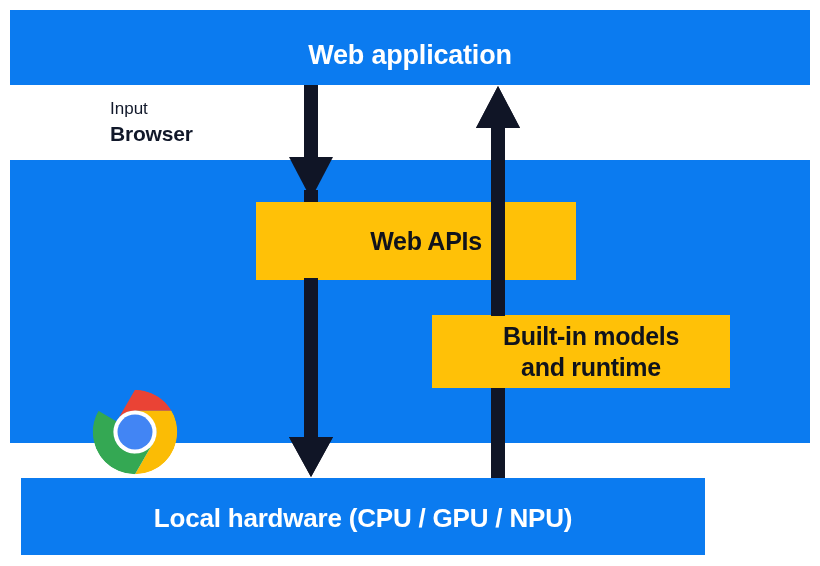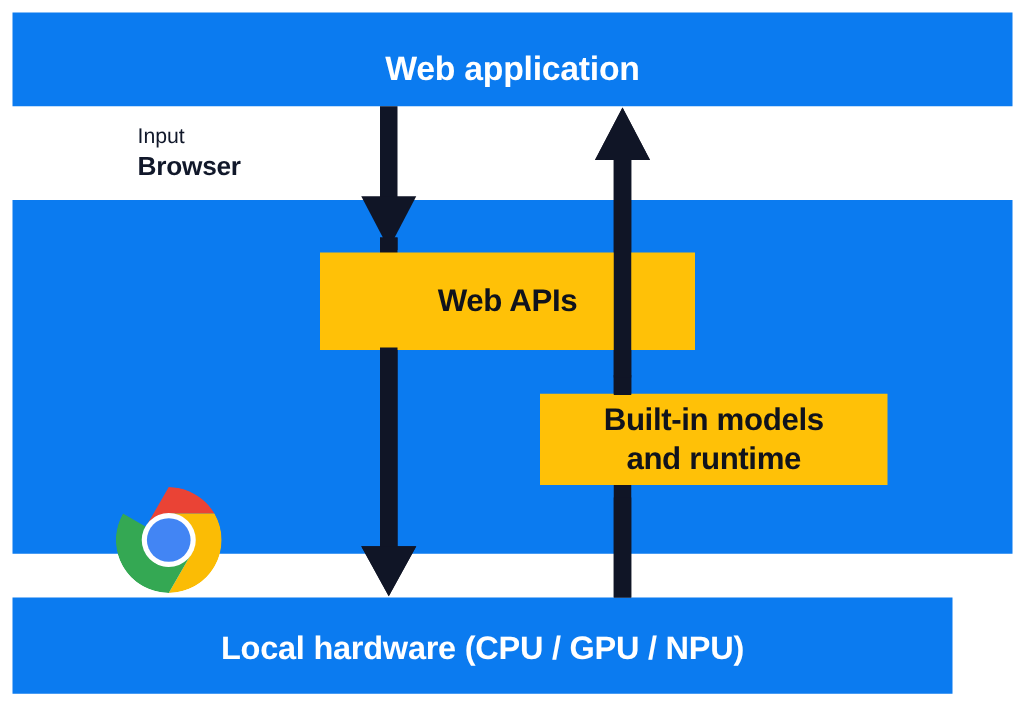--- a/index.html
+++ b/index.html
@@ -19,21 +19,21 @@
     overflow: hidden;
   }
 
   
   .band {
     position: absolute;
     background: #0b7bf0;
   }
   #band-top    { left: 10px; top: 10px;  width: 800px; height: 75px;  }
   #band-middle { left: 10px; top: 160px; width: 800px; height: 283px; }
-  #band-bottom { left: 10px; top: 478px; width: 752px; height: 77px;  }
+  #band-bottom { left: 21px; top: 478px; width: 684px; height: 77px;  }
 
   .band-label {
     position: absolute;
     left: 0;
     width: 100%;
     text-align: center;
     color: #ffffff;
     font-weight: bold;
     letter-spacing: -0.2px;
   }
@@ -73,20 +73,21 @@
     position: absolute;
     background: #ffc107;
     display: flex;
     align-items: center;
     justify-content: center;
     text-align: center;
     color: #10131c;
     font-weight: bold;
     line-height: 1.22;
     letter-spacing: -0.3px;
+    padding-left: 20px;
   }
   #box-web-apis {
     left: 256px; top: 202px;
     width: 300px; height: 78px;
     font-size: 25px;
   }
   #box-builtin {
     left: 432px; top: 315px;
     width: 278px; height: 73px;
     font-size: 25px;

